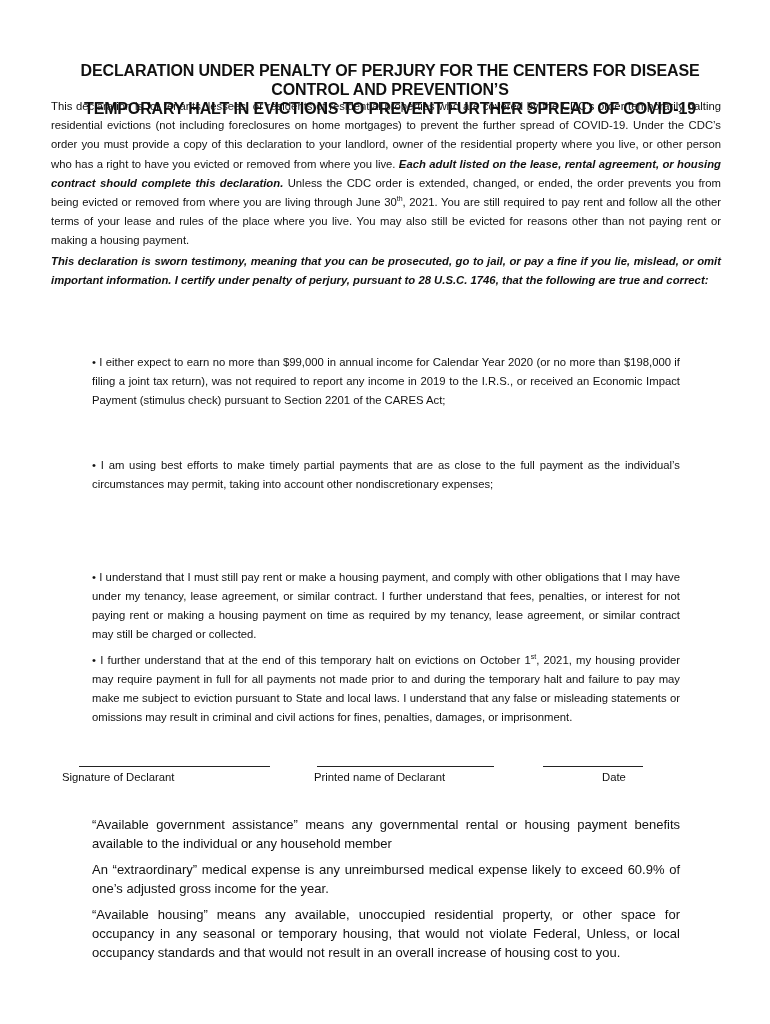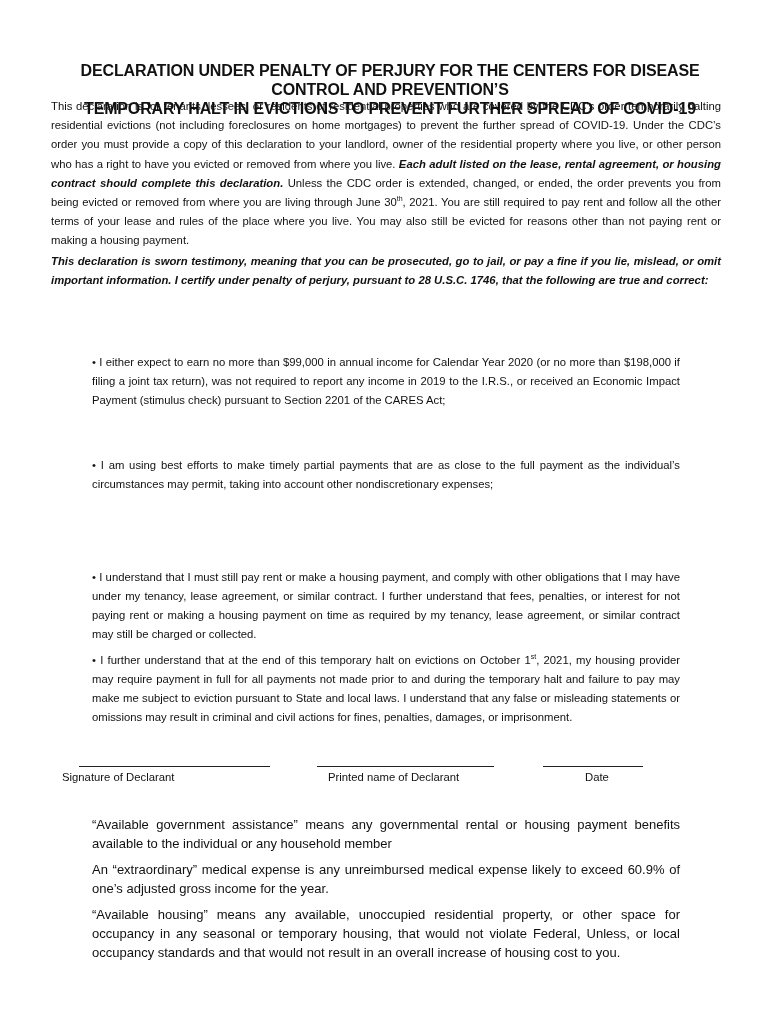--- a/index.html
+++ b/index.html
@@ -36,22 +36,22 @@
   <div class="bullet" style="top:353px;">• I either expect to earn no more than $99,000 in annual income for Calendar Year 2020 (or no more than $198,000 if filing a joint tax return), was not required to report any income in 2019 to the I.R.S., or received an Economic Impact Payment (stimulus check) pursuant to Section 2201 of the CARES Act;</div>
   <div class="bullet" style="top:456px;">• I am using best efforts to make timely partial payments that are as close to the full payment as the individual’s circumstances may permit, taking into account other nondiscretionary expenses;</div>
   <div class="bullet" style="top:568px;">• I understand that I must still pay rent or make a housing payment, and comply with other obligations that I may have under my tenancy, lease agreement, or similar contract. I further understand that fees, penalties, or interest for not paying rent or making a housing payment on time as required by my tenancy, lease agreement, or similar contract may still be charged or collected.</div>
 
   <div class="bullet" style="top:651px;"><span>• I further understand that at the end of this temporary halt on evictions on October 1</span><sup>st</sup><span>, 2021, my housing provider may require payment in full for all payments not made prior to and during the temporary halt and failure to pay may make me subject to eviction pursuant to State and local laws. I understand that any false or misleading statements or omissions may result in criminal and civil actions for fines, penalties, damages, or imprisonment.</span></div>
 
   <div class="sigline" style="left:79px; width:191px;"></div>
   <div class="siglabel" style="left:62px;">Signature of Declarant</div>
 
   <div class="sigline" style="left:317px; width:177px;"></div>
-  <div class="siglabel" style="left:328px;">Printed name of Declarant</div>
+  <div class="siglabel" style="left:314px;">Printed name of Declarant</div>
 
   <div class="sigline" style="left:543px; width:100px;"></div>
-  <div class="siglabel" style="left:543px;padding-left:42px;">Date</div>
+  <div class="siglabel" style="left:560px;padding-left:42px;">Date</div>
 
   <div class="def" style="top:815px;">“Available government assistance” means any governmental rental or housing payment benefits available to the individual or any household member</div>
   <div class="def" style="top:860px;">An “extraordinary” medical expense is any unreimbursed medical expense likely to exceed 60.9% of one’s adjusted gross income for the year.</div>
   <div class="def" style="top:905px;">“Available housing” means any available, unoccupied residential property, or other space for occupancy in any seasonal or temporary housing, that would not violate Federal, Unless, or local occupancy standards and that would not result in an overall increase of housing cost to you.</div>
 
 </div>
 
 </body></html>

